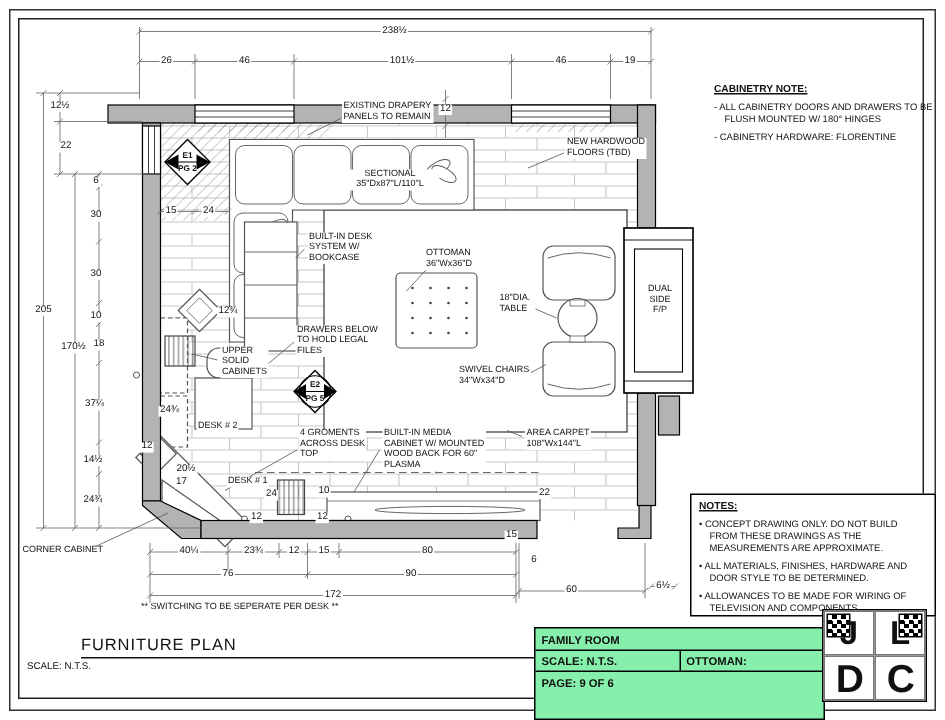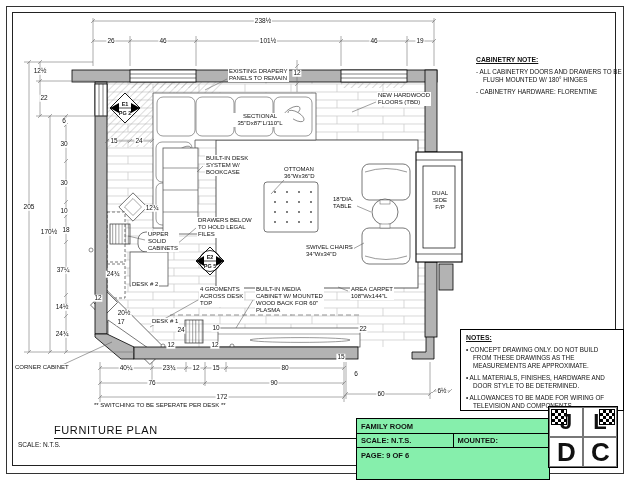--- a/index.html
+++ b/index.html
@@ -335,21 +335,21 @@
 
   <div class="tblock">
     <div class="row">
         <div class="cell">FAMILY ROOM</div>
       </div>
     <div class="row">
       <div class="half l">
           <div class="cell">SCALE: N.T.S.</div>
         </div>
       <div class="half">
-          <div class="cell">MOUNTED:</div>
+          <div class="cell">OTTOMAN:</div>
         </div>
     </div>
     <div class="row">
       <div class="half">
           <div class="cell">PAGE: 9 OF 6</div>
         </div>
     </div>
   </div>
 
   <div class="logo">

